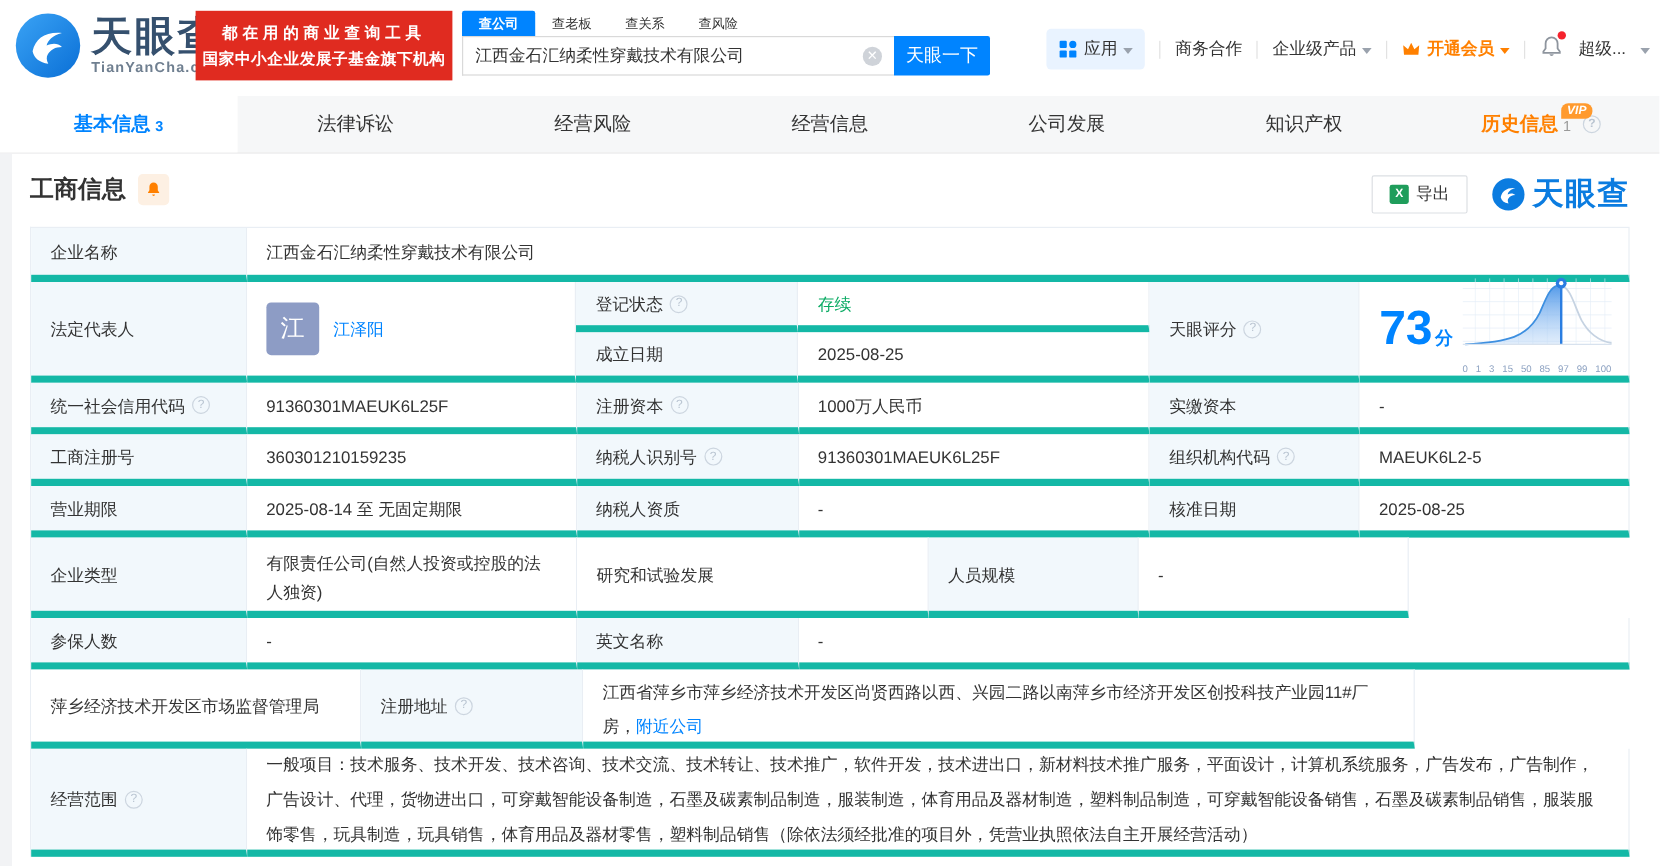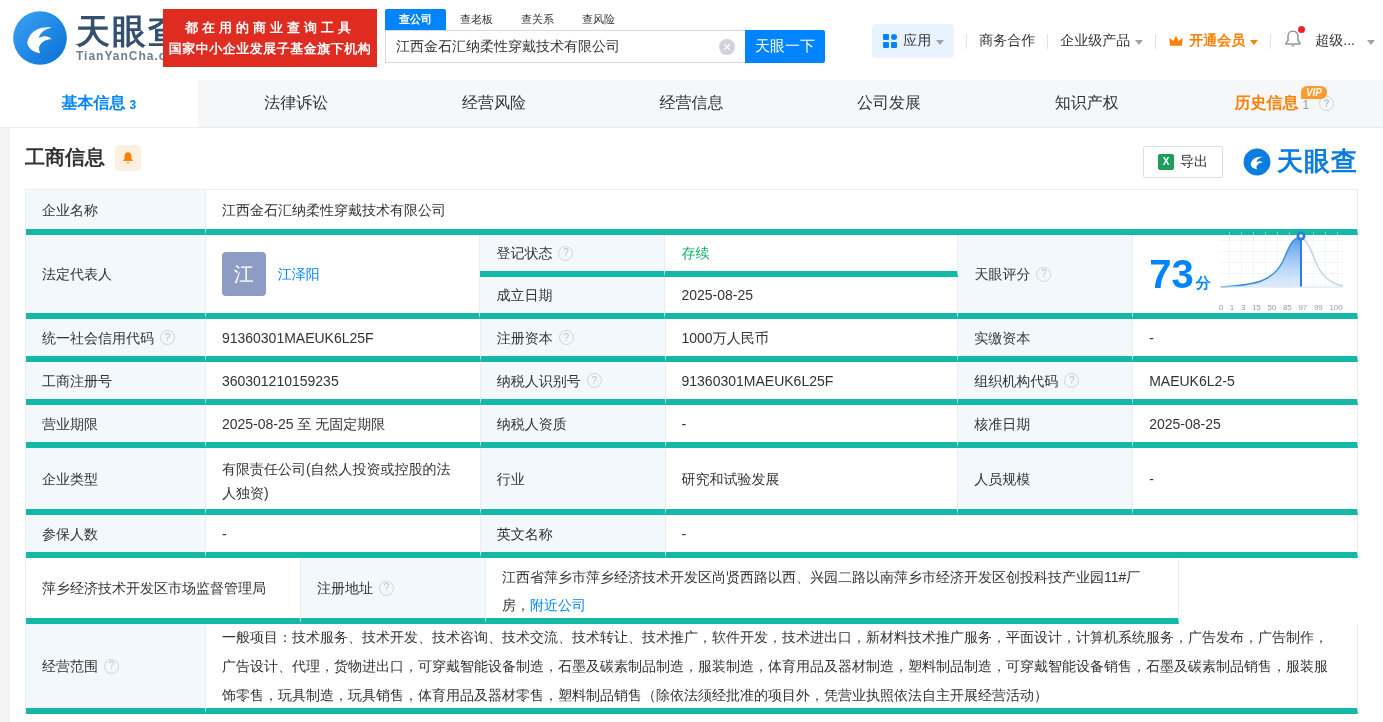--- a/index.html
+++ b/index.html
@@ -336,31 +336,30 @@
         <div class="cell tv w4 h43">91360301MAEUK6L25F</div>
         <div class="cell tl w5 h43">
           <span>组织机构代码</span>
           <span class="q">?</span>
         </div>
         <div class="cell tv w6 h43">MAEUK6L2-5</div>
       </div>
 
       <div class="trow">
         <div class="cell tl w1 h43">营业期限</div>
-        <div class="cell tv w2 h43">2025-08-25 至 无固定期限</div>
+        <div class="cell tv w2 h43">2025-08-14 至 无固定期限</div>
         <div class="cell tl w3 h43">纳税人资质</div>
         <div class="cell tv w4 h43">-</div>
         <div class="cell tl w5 h43">核准日期</div>
         <div class="cell tv w6 h43">2025-08-25</div>
       </div>
 
       <div class="trow">
         <div class="cell tl w1 h67">企业类型</div>
         <div class="cell tv w2 h67 wrapcell">有限责任公司(自然人投资或控股的法人独资)</div>
-        <div class="cell tl w3 h67">行业</div>
         <div class="cell tv w4 h67">研究和试验发展</div>
         <div class="cell tl w5 h67">人员规模</div>
         <div class="cell tv w6 h67">-</div>
       </div>
 
       <div class="trow">
         <div class="cell tl w1 h43">参保人数</div>
         <div class="cell tv w2 h43">-</div>
         <div class="cell tl w3 h43">英文名称</div>
         <div class="cell tv span3r h43">-</div>

